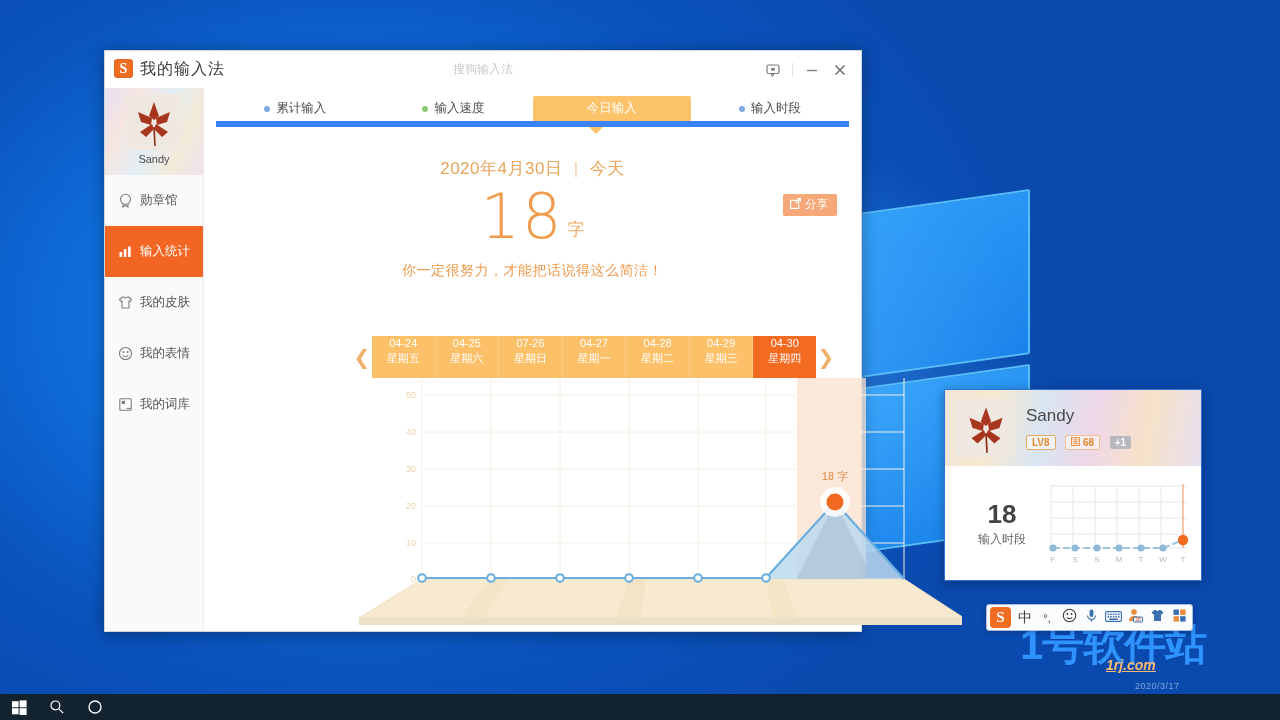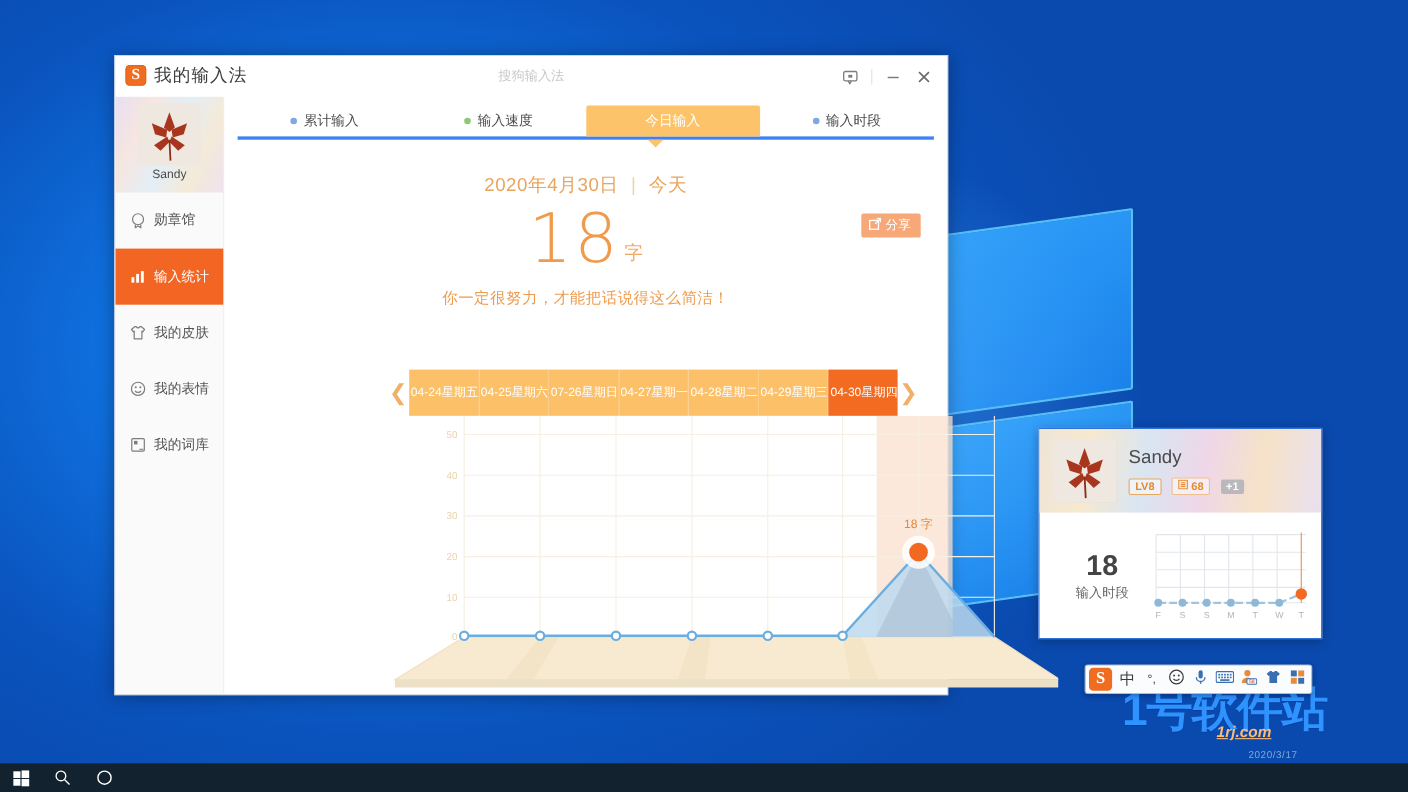--- a/index.html
+++ b/index.html
@@ -128,21 +128,21 @@
     font-size:12.5px; color:#555; cursor:default;
   }
   .side-item.active { background:#f26522; color:#fff; }
   .side-ico { width:15px;height:15px; display:flex;align-items:center;justify-content:center; flex:none; }
 
   
   #content { flex:1; min-width:0; position:relative; background:#fff; }
 
   #tabs {
     height:31px; margin:8px 12px 0 12px; display:flex; align-items:stretch;
-    border-bottom:3px solid #3b82f6; position:relative;
+    border-bottom:6px solid #3b82f6; position:relative;
   }
   .tab {
     flex:1; display:flex; align-items:center; justify-content:center; gap:6px;
     font-size:12.5px; color:#4c4c4c; position:relative;
   }
   .tab .dot { width:6px;height:6px;border-radius:50%; flex:none; }
   .tab.active { background:#fcc36a; color:#fff; border-radius:2px 2px 0 0; }
   #tab-arrow {
     position:absolute; top:31px; width:0;height:0;
     border-left:7px solid transparent; border-right:7px solid transparent;
@@ -178,21 +178,21 @@
     position:absolute; left:148px; top:0; width:484px; height:42px;
     display:flex; align-items:center;
   }
   .arrow-btn {
     width:20px;height:42px;display:flex;align-items:center;justify-content:center;
     color:#f0b06a; font-size:20px; flex:none; cursor:pointer;
   }
   #day-cells { flex:1; display:flex; height:42px; }
   .day-cell {
     flex:1; background:#fcc069; color:#fff;
-    display:flex; flex-direction:row; align-items:center; justify-content:flex-end;
+    display:flex; flex-direction:column; align-items:center; justify-content:flex-start;
     font-size:11px; line-height:15px; cursor:pointer;
     border-right:1px solid rgba(255,255,255,.18);
   }
   .day-cell:last-child { border-right:none; }
   .day-cell.active { background:#f36a21; }
 
   
   #chart-box { position:absolute; left:0; top:42px; width:758px; height:250px; }
   #chart-svg { position:absolute; left:0; top:0; }
 

